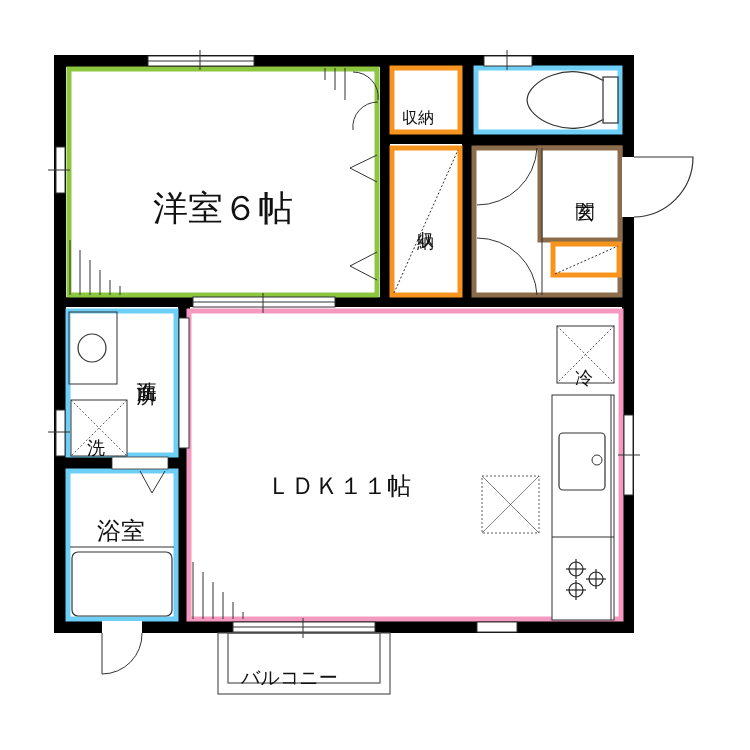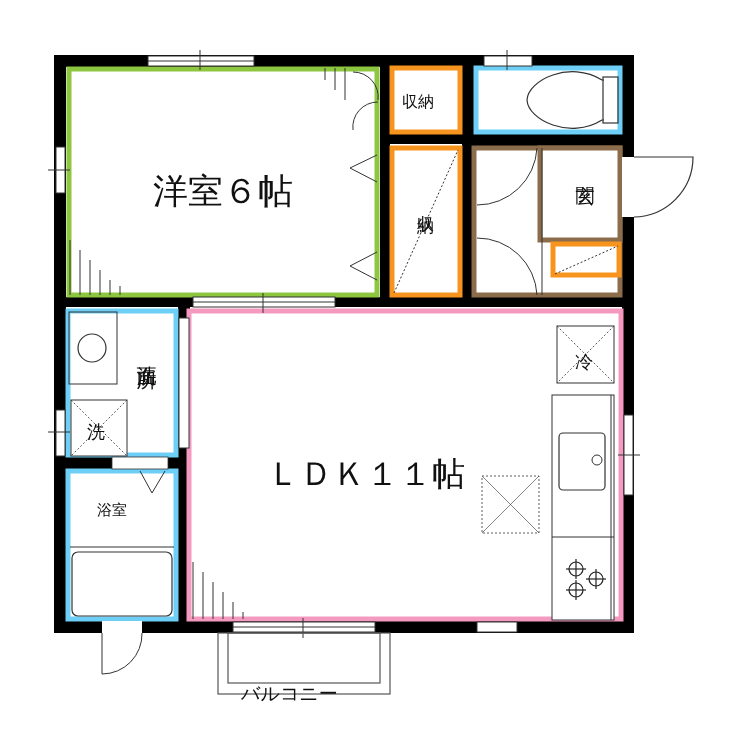--- a/index.html
+++ b/index.html
@@ -1,18 +1,18 @@
 <!DOCTYPE html>
 <html><head>
 <meta charset="utf-8">
 <style>
   html, body { margin:0; padding:0; background:#ffffff; }
   body { width:750px; height:750px; position:relative; overflow:hidden; }
   svg { position:absolute; left:0; top:0; }
-  .room-label { position:absolute; font-family:Liberation Serif, serif; color:#111; white-space:nowrap; line-height:1; }
+  .room-label { position:absolute; font-family:Liberation Sans, sans-serif; color:#111; white-space:nowrap; line-height:1;margin-top:16px; }
   .vert { writing-mode: vertical-rl; text-orientation: upright; letter-spacing:2px; }
 </style>
 </head>
 <body>
 
 <svg width="750" height="750" viewBox="0 0 750 750">
 
   <g>
     <rect x="54" y="55" width="580" height="12" fill="#000"></rect>
     <rect x="54" y="55" width="12" height="578" fill="#000"></rect>
@@ -149,16 +149,16 @@
     <rect x="228" y="633" width="152" height="50"></rect>
   </g>
 </svg>
 
 <div class="room-label" style="left:153px;top:174px;font-size:35px;">洋室６帖</div>
 <div class="room-label" style="left:402px;top:94px;font-size:16px;">収納</div>
 <div class="room-label vert" style="left:417px;top:202px;font-size:17px;">収納</div>
 <div class="room-label vert" style="left:576px;top:170px;font-size:19px;">玄関</div>
 <div class="room-label vert" style="left:137px;top:350px;font-size:20px;">洗面所</div>
 <div class="room-label" style="left:87px;top:423px;font-size:18px;">洗</div>
-<div class="room-label" style="left:97px;top:503px;font-size:15px;">浴室</div>
-<div class="room-label" style="left:267px;top:458px;font-size:33px;">ＬＤＫ１１帖</div>
+<div class="room-label" style="left:97px;top:503px;font-size:24px;">浴室</div>
+<div class="room-label" style="left:267px;top:458px;font-size:24px;">ＬＤＫ１１帖</div>
 <div class="room-label" style="left:575px;top:353px;font-size:18px;">冷</div>
-<div class="room-label" style="left:241px;top:684px;font-size:19px;">バルコニー</div>
+<div class="room-label" style="left:241px;top:652px;font-size:19px;">バルコニー</div>
 
 </body></html>

